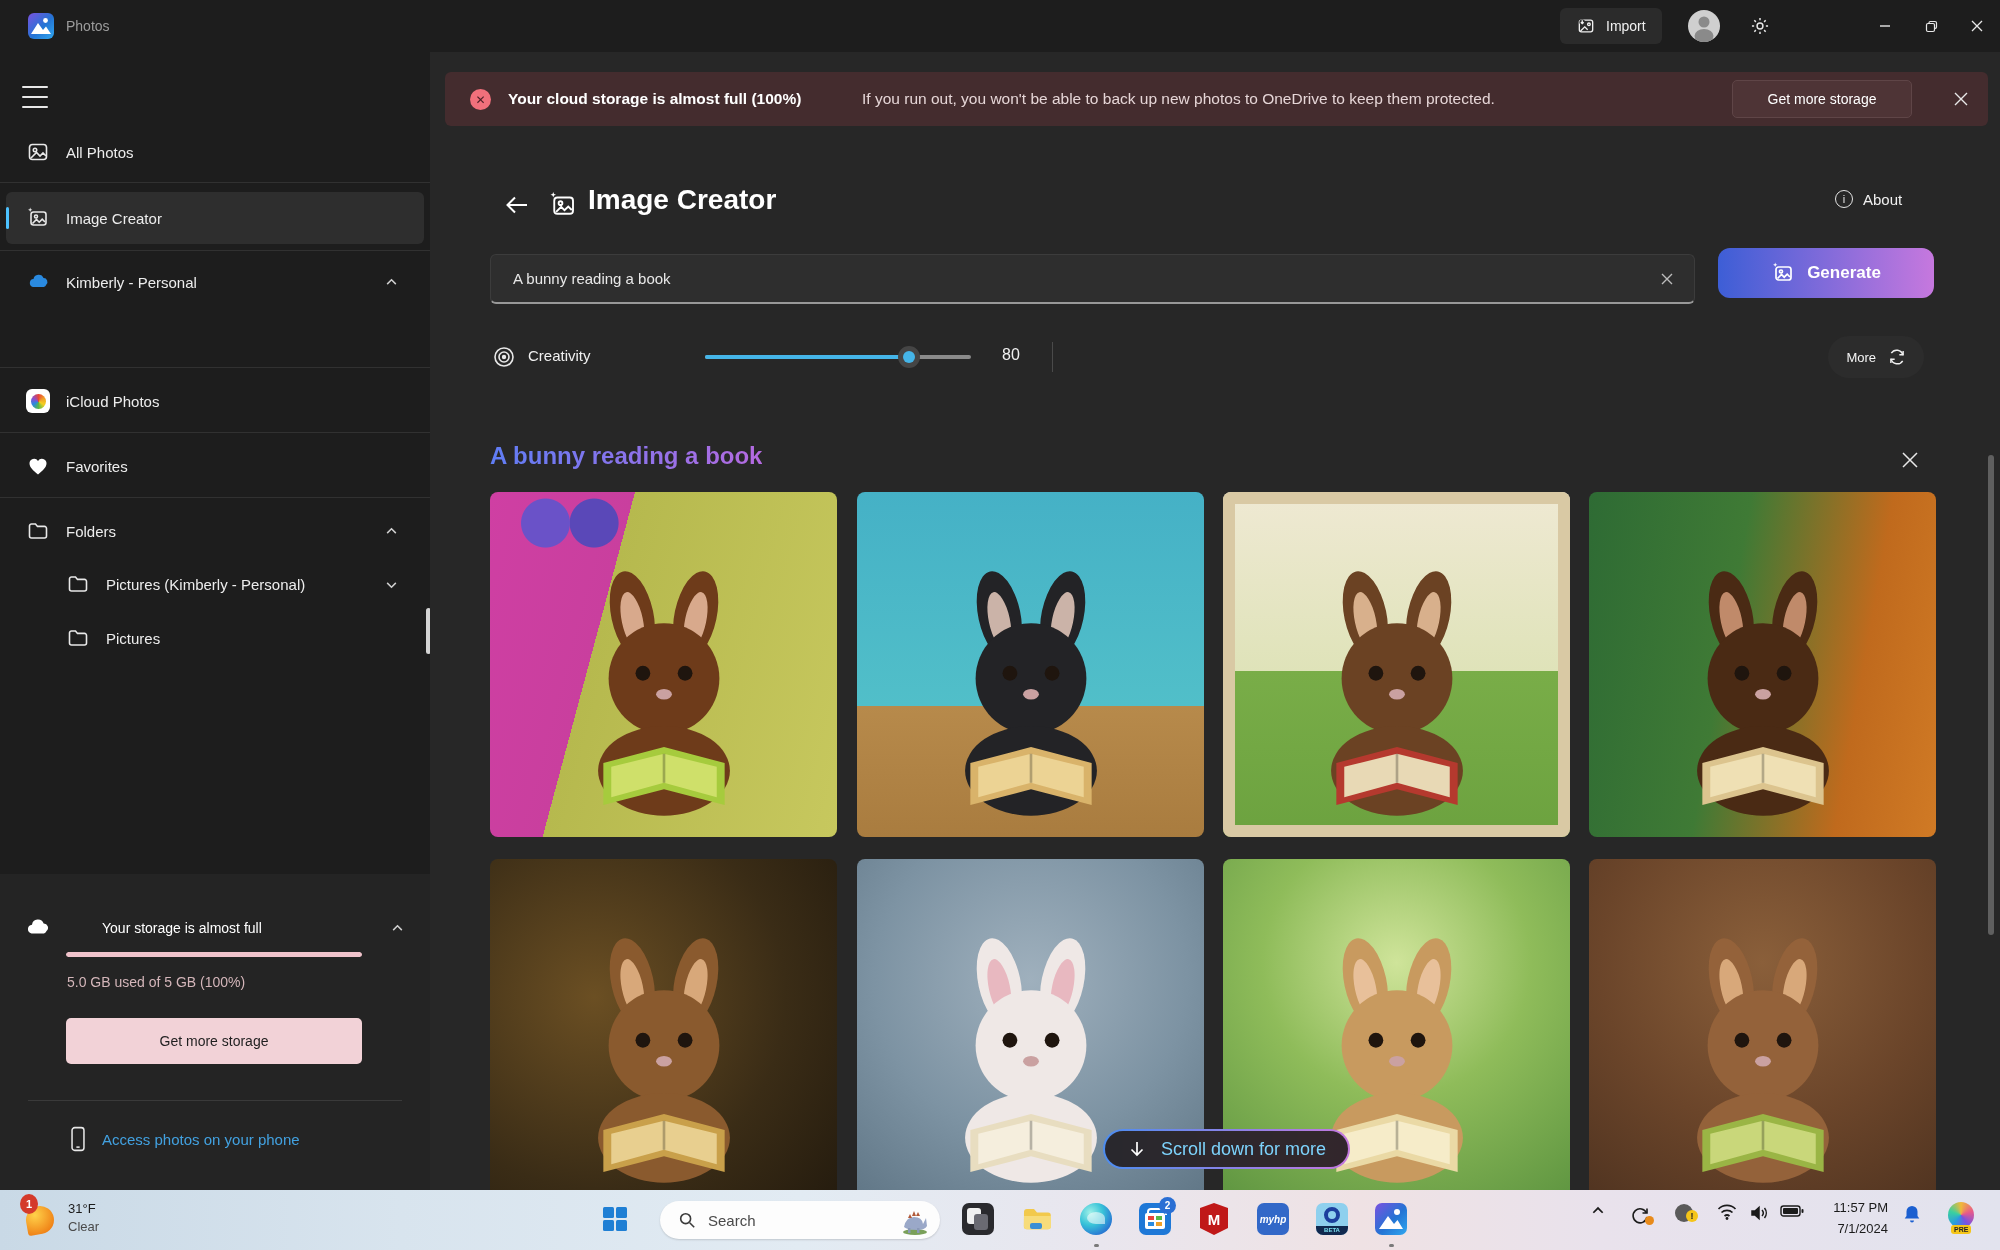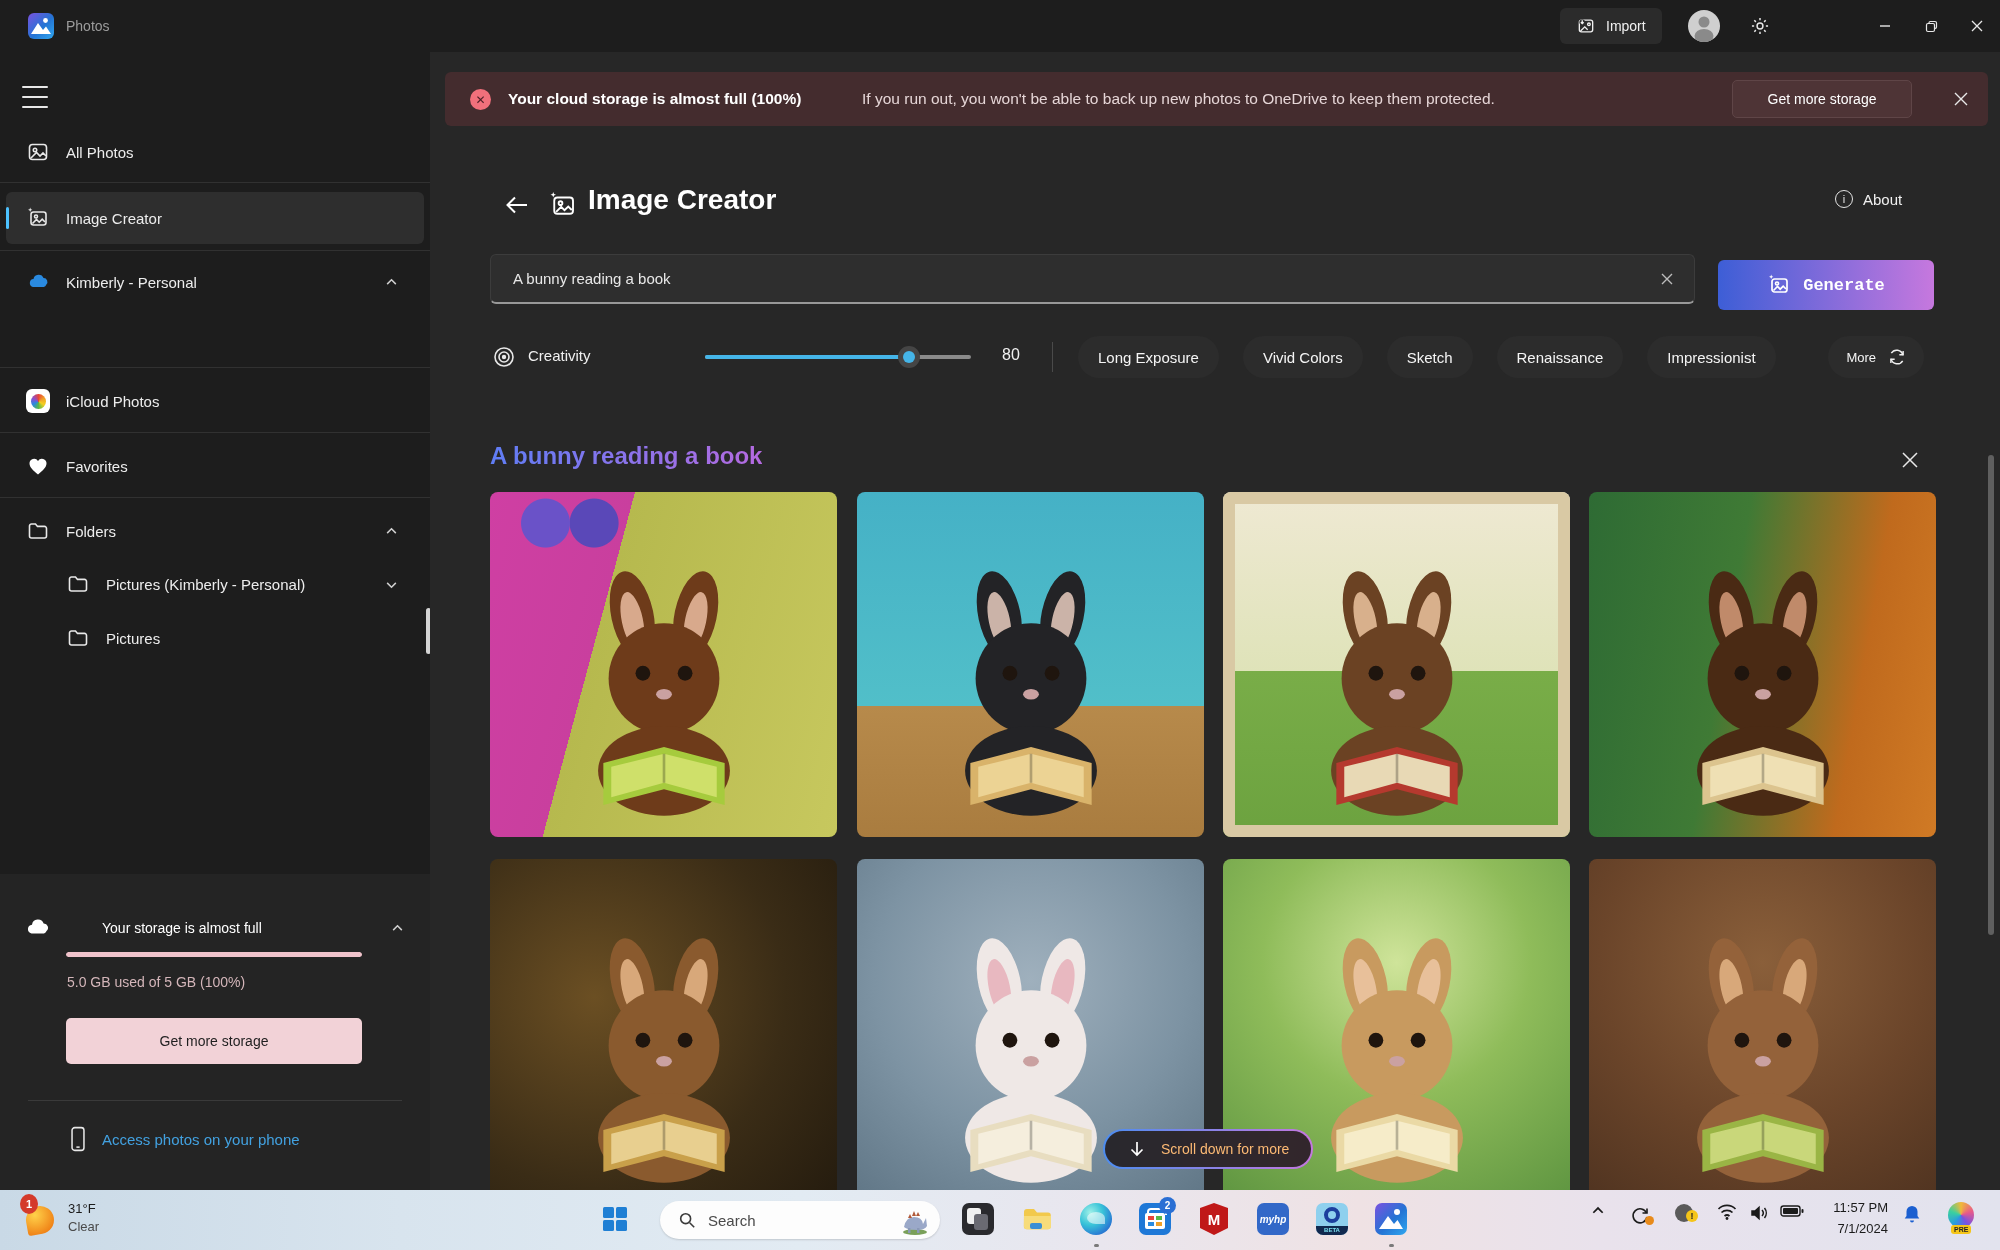--- a/index.html
+++ b/index.html
@@ -61,23 +61,23 @@
   .page-title{position:absolute;left:158px;top:132px;font-size:28px;font-weight:600;color:#fff;}
   .about{position:absolute;left:1405px;top:138px;display:flex;align-items:center;gap:10px;cursor:pointer;}
   .info-circle{width:18px;height:18px;border:1.5px solid #e4e4e4;border-radius:50%;display:flex;align-items:center;justify-content:center;
     font-size:11px;color:#e4e4e4;box-sizing:border-box;}
   .about span.lbl{font-size:15px;color:#f0f0f0;}
 
   .prompt-input{position:absolute;left:60px;top:202px;width:1205px;height:50px;background:#2e2e2e;border:1px solid #3c3c3c;
     border-bottom:2px solid #989898;border-radius:6px;color:#e8e8e8;font-size:15px;padding:0 44px 0 22px;box-sizing:border-box;
     font-family:"Liberation Sans","DejaVu Sans",sans-serif;outline:none;}
   .prompt-clear{position:absolute;left:1228px;top:218px;width:18px;height:18px;color:#bcbcbc;cursor:pointer;}
-  .generate-btn{position:absolute;left:1288px;top:208px;width:216px;height:50px;border-radius:6px;
+  .generate-btn{position:absolute;left:1288px;top:196px;width:216px;height:50px;border-radius:12px;
     background:linear-gradient(90deg,#3d5ed6,#c678de);display:flex;align-items:center;justify-content:center;gap:12px;
-    font-size:17px;font-weight:bold;color:#fff;cursor:pointer;font-family:Liberation Mono, monospace;}
+    font-size:17px;font-weight:bold;color:#fff;cursor:pointer;}
 
   .creativity-row{position:absolute;left:60px;top:284px;height:42px;width:1510px;}
   .target-icon{position:absolute;left:2px;top:9px;width:24px;height:24px;color:#e8e8e8;}
   .creativity-label{position:absolute;left:38px;top:11px;font-size:15px;color:#f0f0f0;}
   .slider{position:absolute;left:215px;top:0;width:266px;height:42px;cursor:pointer;}
   .slider .track{position:absolute;left:0;top:19px;width:100%;height:4px;border-radius:2px;background:#8a8a8a;}
   .slider .fill{position:absolute;left:0;top:19px;height:4px;border-radius:2px;background:#45b5e8;}
   .slider .thumb{position:absolute;top:10px;width:22px;height:22px;border-radius:50%;background:#454545;
     display:flex;align-items:center;justify-content:center;}
   .slider .thumb::after{content:"";width:12px;height:12px;border-radius:50%;background:#45b5e8;}
@@ -92,21 +92,21 @@
   .results-heading{position:absolute;left:60px;top:390px;font-size:24px;font-weight:600;
     background:linear-gradient(90deg,#5f7df5,#b56ae0);-webkit-background-clip:text;background-clip:text;color:transparent;}
   .results-close{position:absolute;left:1468px;top:396px;width:24px;height:24px;color:#e8e8e8;cursor:pointer;}
 
   .tile{position:absolute;width:347px;height:345px;border-radius:8px;overflow:hidden;cursor:pointer;background:#3a3a3a;}
   .bunny{position:absolute;left:50%;bottom:-6px;transform:translateX(-50%);width:76%;height:86%;}
 
   .scroll-hint{position:absolute;left:1103px;top:1129px;z-index:40;border-radius:21px;padding:2px;
     background:linear-gradient(90deg,#4c8df0,#c478de);cursor:pointer;}
   .scroll-hint .inner{border-radius:19px;background:rgba(38,32,28,0.92);height:36px;display:flex;align-items:center;gap:14px;padding:0 22px;}
-  .scroll-hint .inner span{font-size:14px;color:#fdba74;white-space:nowrap;}
+  .scroll-hint .inner span{font-size:18px;color:#7dd3fc;white-space:nowrap;}
   .main-scrollbar{position:absolute;left:1988px;top:455px;width:6px;height:480px;background:#5f5f5f;border-radius:3px;}
 
   
   .taskbar{position:absolute;left:0;top:1190px;width:2000px;height:60px;z-index:50;
     background:linear-gradient(90deg,#c9d9e6 0%,#d8e4ee 20%,#e2ebf3 40%,#e9e6ee 55%,#efe2e4 68%,#e9e2ec 80%,#e2e3ee 100%);}
   .weather{position:absolute;left:22px;top:6px;display:flex;align-items:center;gap:8px;cursor:pointer;}
   .weather-icon{position:relative;width:38px;height:44px;}
   .weather-blob{position:absolute;left:4px;top:10px;width:28px;height:28px;border-radius:50% 50% 50% 10%;
     background:radial-gradient(circle at 35% 30%,#ffd24a,#f08418 75%);transform:rotate(-10deg);}
   .weather-badge{position:absolute;left:-2px;top:-2px;width:18px;height:20px;border-radius:50%;background:#d43a2a;
@@ -344,27 +344,20 @@
           <circle cx="12" cy="12" r="1.4" fill="currentColor"></circle>
       </svg>
       <span class="creativity-label">Creativity</span>
       <div class="slider">
         <div class="track"></div>
         <div class="fill" style="width: 76.8%;"></div>
         <div class="thumb" style="left: calc(76.8% - 11px);"></div>
       </div>
       <span class="creativity-value">80</span>
       <div class="vdivider"></div>
-      <div class="chips">
-        <div class="chip">Long Exposure</div>
-        <div class="chip">Vivid Colors</div>
-        <div class="chip">Sketch</div>
-        <div class="chip">Renaissance</div>
-        <div class="chip">Impressionist</div>
-      </div>
       <div class="more-btn">
         <span>More</span>
         <svg width="18" height="18" viewBox="0 0 20 20" fill="none" stroke="#f0f0f0" stroke-width="1.6">
           <path d="M16.5 8 a7 7 0 0 0-12.8-2.2 M3.5 12 a7 7 0 0 0 12.8 2.2"></path>
           <path d="M16.8 3.2 v4.2 h-4.2 M3.2 16.8 v-4.2 h4.2"></path>
         </svg>
       </div>
     </div>
 
     <h2 class="results-heading" style="margin:0;">A bunny reading a book</h2>

